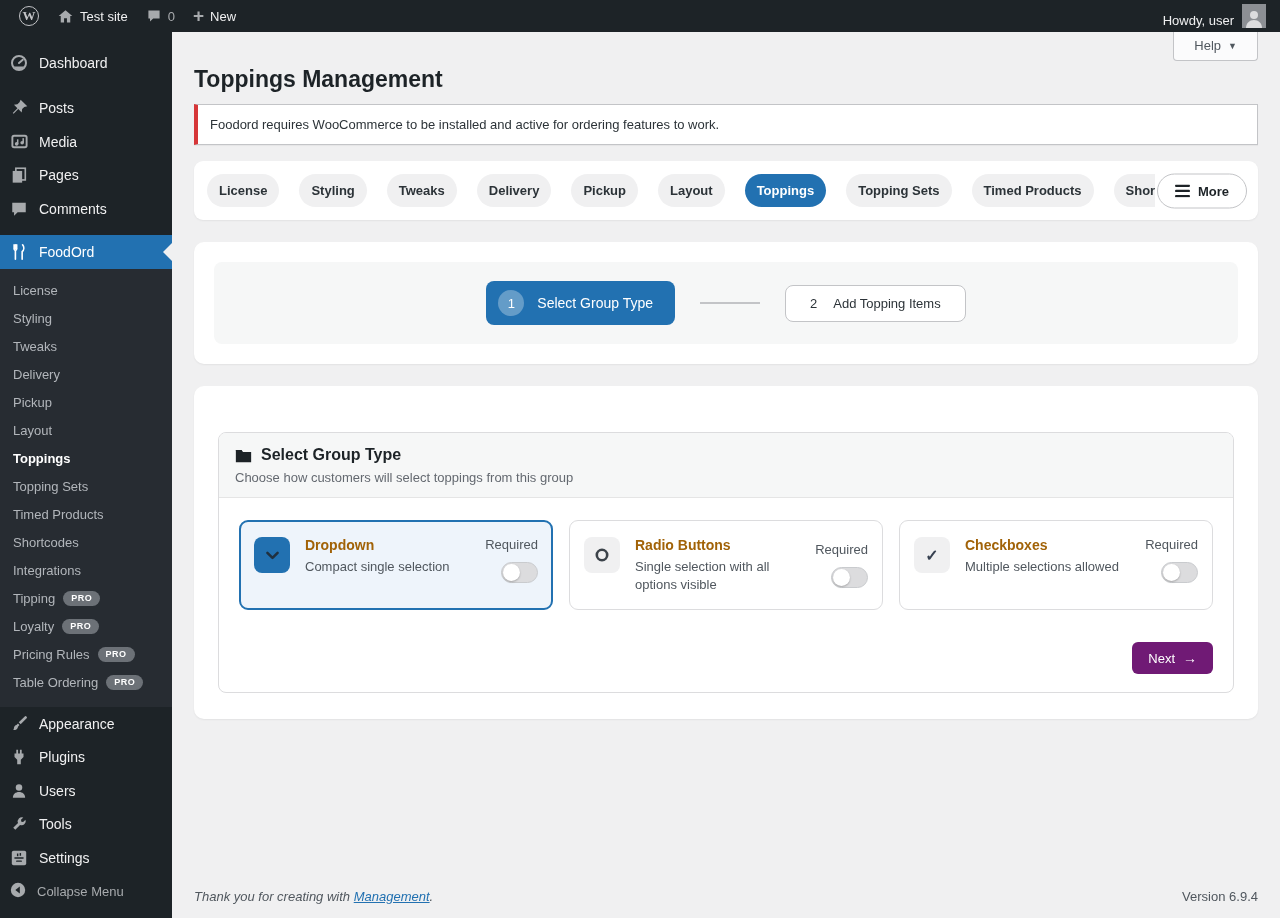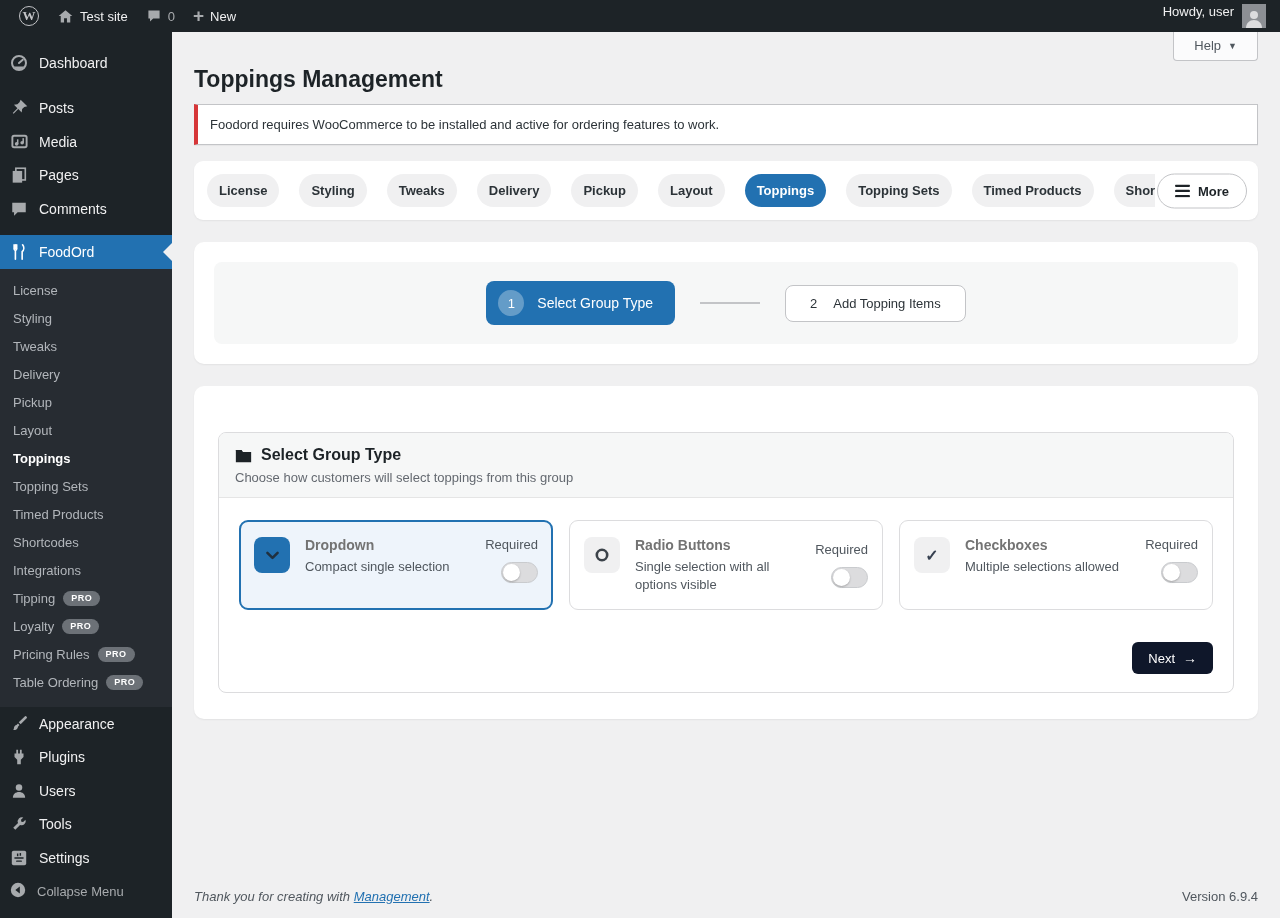--- a/index.html
+++ b/index.html
@@ -4,21 +4,21 @@
 <style>
   * { margin:0; padding:0; box-sizing:border-box; }
   html,body { width:1280px; height:918px; overflow:hidden; }
   body { font-family:"Liberation Sans", sans-serif; background:#f0f0f1; color:#1d2327; }
 
   
   .admin-bar { height:32px; background:#1d2327; display:flex; align-items:center; padding:0 10px; color:#f0f0f1; font-size:13px; }
   .ab-item { display:flex; align-items:center; gap:6px; padding:0 9px; height:32px; cursor:pointer; }
   .ab-icon { display:flex; align-items:center; color:#a7aaad; }
   .ab-count { color:#a7aaad; }
-  .ab-right { margin-left:auto; display:flex; align-items:flex-start; gap:8px; padding-right:4px; }
+  .ab-right { margin-left:auto; display:flex; align-items:flex-end; gap:8px; padding-right:4px; }
   .avatar { width:24px; height:24px; background:#8c8f94; display:flex; align-items:flex-end; justify-content:center; overflow:hidden; }
   .wp-logo-circle { width:20px; height:20px; border:1.7px solid #c3c4c7; border-radius:50%; color:#c3c4c7; display:flex; align-items:center; justify-content:center; font-family:"Liberation Serif", serif; font-size:13px; font-weight:bold; }
   .plus-glyph { color:#a7aaad; font-size:19px; font-weight:bold; line-height:1; margin-top:-2px; }
 
   
   .layout { display:flex; height:886px; }
   .sidebar { width:172px; background:#1d2327; display:flex; flex-direction:column; overflow:hidden; flex-shrink:0; }
   .content { flex:1; background:#f0f0f1; position:relative; display:flex; flex-direction:column; overflow:hidden; }
 
   
@@ -66,28 +66,28 @@
   .group-title-row { display:flex; align-items:center; gap:9px; }
   .group-title { font-size:16px; font-weight:bold; color:#1d2327; }
   .group-subtitle { font-size:13px; color:#646970; margin-top:6px; }
   .group-body { padding:22px 20px 18px; }
   .options-row { display:flex; gap:16px; }
   .option-card { flex:1; border:1px solid #dcdcde; border-radius:9px; background:#fff; padding:16px 14px; display:flex; gap:15px; min-height:90px; cursor:pointer; }
   .option-card.selected { border:2px solid #2271b1; background:#eef4fb; padding:15px 13px; }
   .opt-icon { width:36px; height:36px; border-radius:8px; background:#f0f0f1; display:flex; align-items:center; justify-content:center; flex-shrink:0; }
   .opt-icon.blue { background:#2271b1; }
   .opt-texts { flex:1; min-width:0; }
-  .opt-title { font-size:14px; font-weight:bold; color:#737373; }
+  .opt-title { font-size:14px; font-weight:bold; color:#a16207; }
   .opt-desc { font-size:13px; color:#50575e; margin-top:5px; line-height:1.35; }
   .opt-right { display:flex; flex-direction:column; align-items:flex-end; gap:10px; flex-shrink:0; }
   .req-label { font-size:13px; color:#50575e; }
   .toggle { width:37px; height:21px; border-radius:11px; background:#dcdcde; border:1px solid #c9cbce; position:relative; cursor:pointer; }
   .toggle .knob { position:absolute; left:1px; top:1px; width:17px; height:17px; border-radius:50%; background:#fff; box-shadow:0 1px 2px rgba(0,0,0,.25); }
   .next-row { display:flex; justify-content:flex-end; margin-top:32px; }
-  .next-btn { background:#0f172a; color:#fff; border:none; border-radius:6px; padding:8px 16px; font-size:13px; font-family:"Liberation Sans", sans-serif; display:flex; align-items:center; gap:8px; cursor:pointer; }
+  .next-btn { background:#701a75; color:#fff; border:none; border-radius:6px; padding:8px 16px; font-size:13px; font-family:"Liberation Sans", sans-serif; display:flex; align-items:center; gap:8px; cursor:pointer; }
   .next-arrow { font-size:14px; }
 
   .page-footer { margin-top:auto; display:flex; justify-content:space-between; align-items:center; padding:10px 0 14px; font-size:13px; color:#50575e; }
   .thanks { font-style:italic; }
   .wp-link { color:#2271b1; cursor:pointer; text-decoration:underline; }
   .check-glyph { color:#374151; font-size:16px; font-weight:bold; }
 </style>
 </head>
 <body>
 

